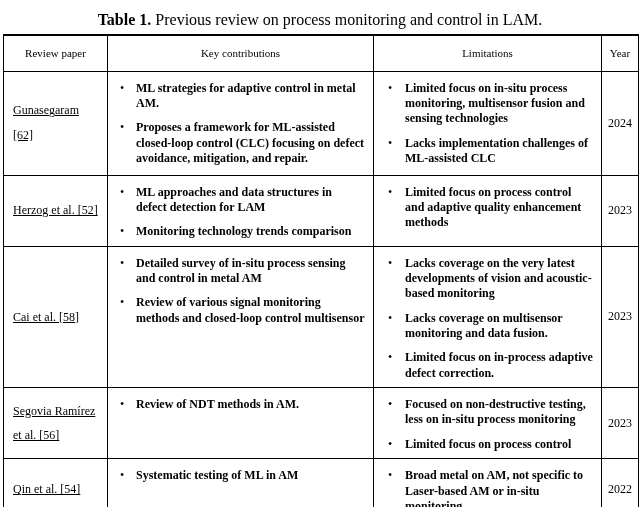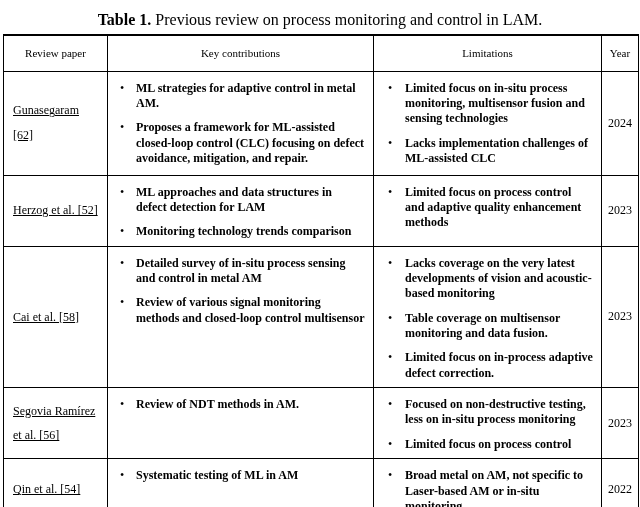--- a/index.html
+++ b/index.html
@@ -155,21 +155,21 @@
           <span class="bt">Review of various signal monitoring methods and closed-loop control multisensor</span>
         </div>
       </td>
       <td class="bullets limit">
         <div class="bi">
           <span class="b">•</span>
           <span class="bt">Lacks coverage on the very latest developments of vision and acoustic-based monitoring</span>
         </div>
         <div class="bi">
           <span class="b">•</span>
-          <span class="bt">Table coverage on multisensor monitoring and data fusion.</span>
+          <span class="bt">Lacks coverage on multisensor monitoring and data fusion.</span>
         </div>
         <div class="bi">
           <span class="b">•</span>
           <span class="bt">Limited focus on in-process adaptive defect correction.</span>
         </div>
       </td>
       <td class="year">2023</td>
     </tr>
 
     <tr class="r3">

